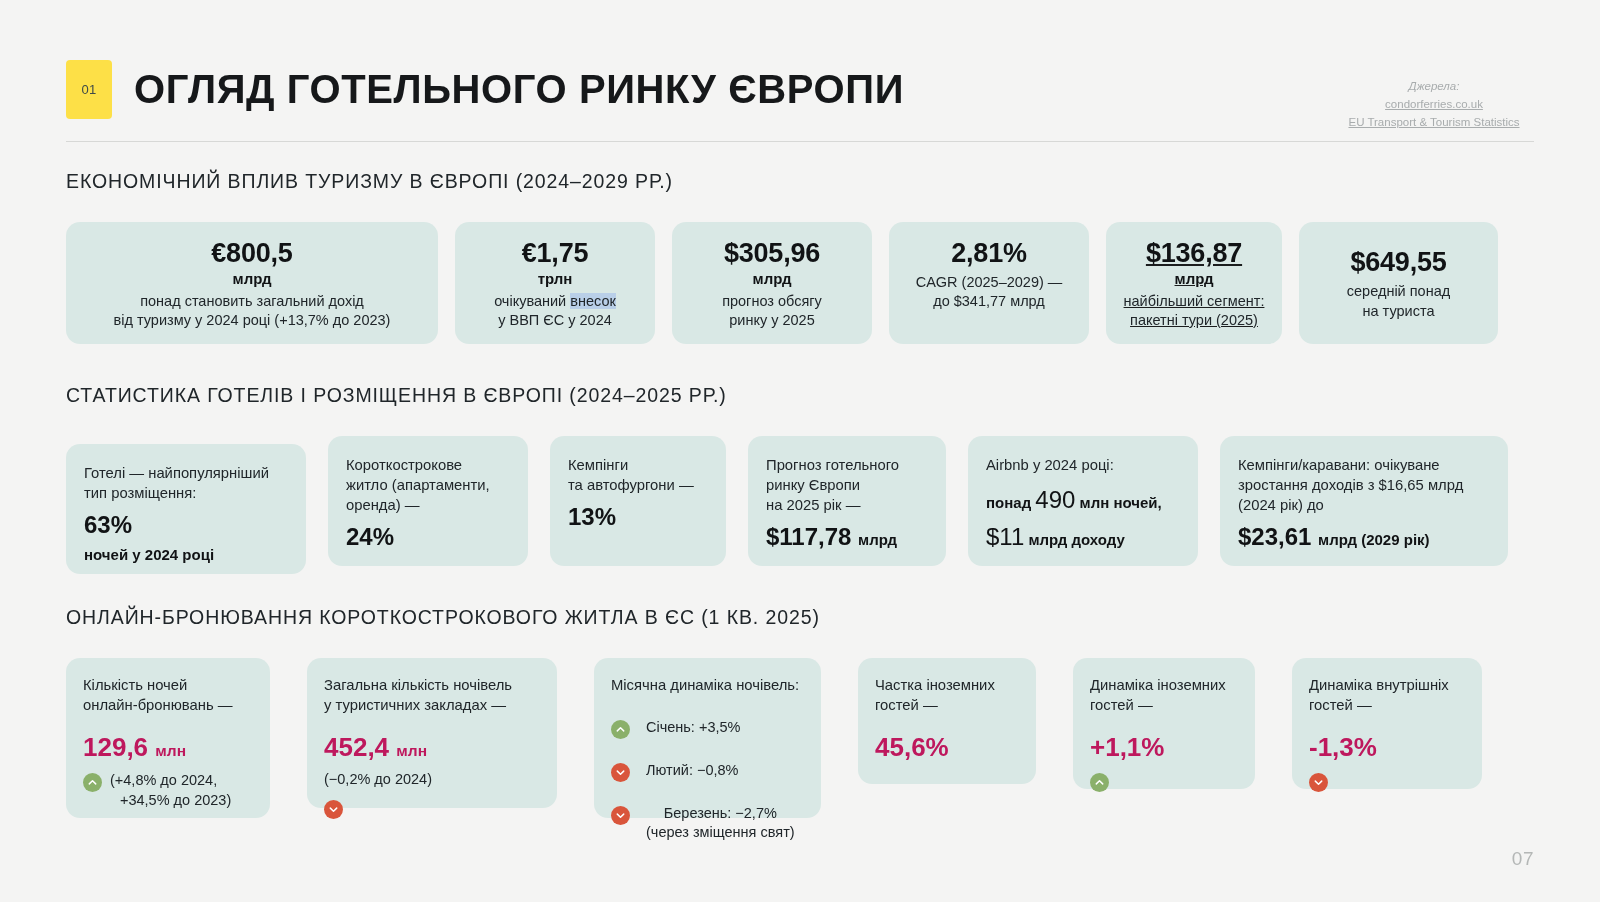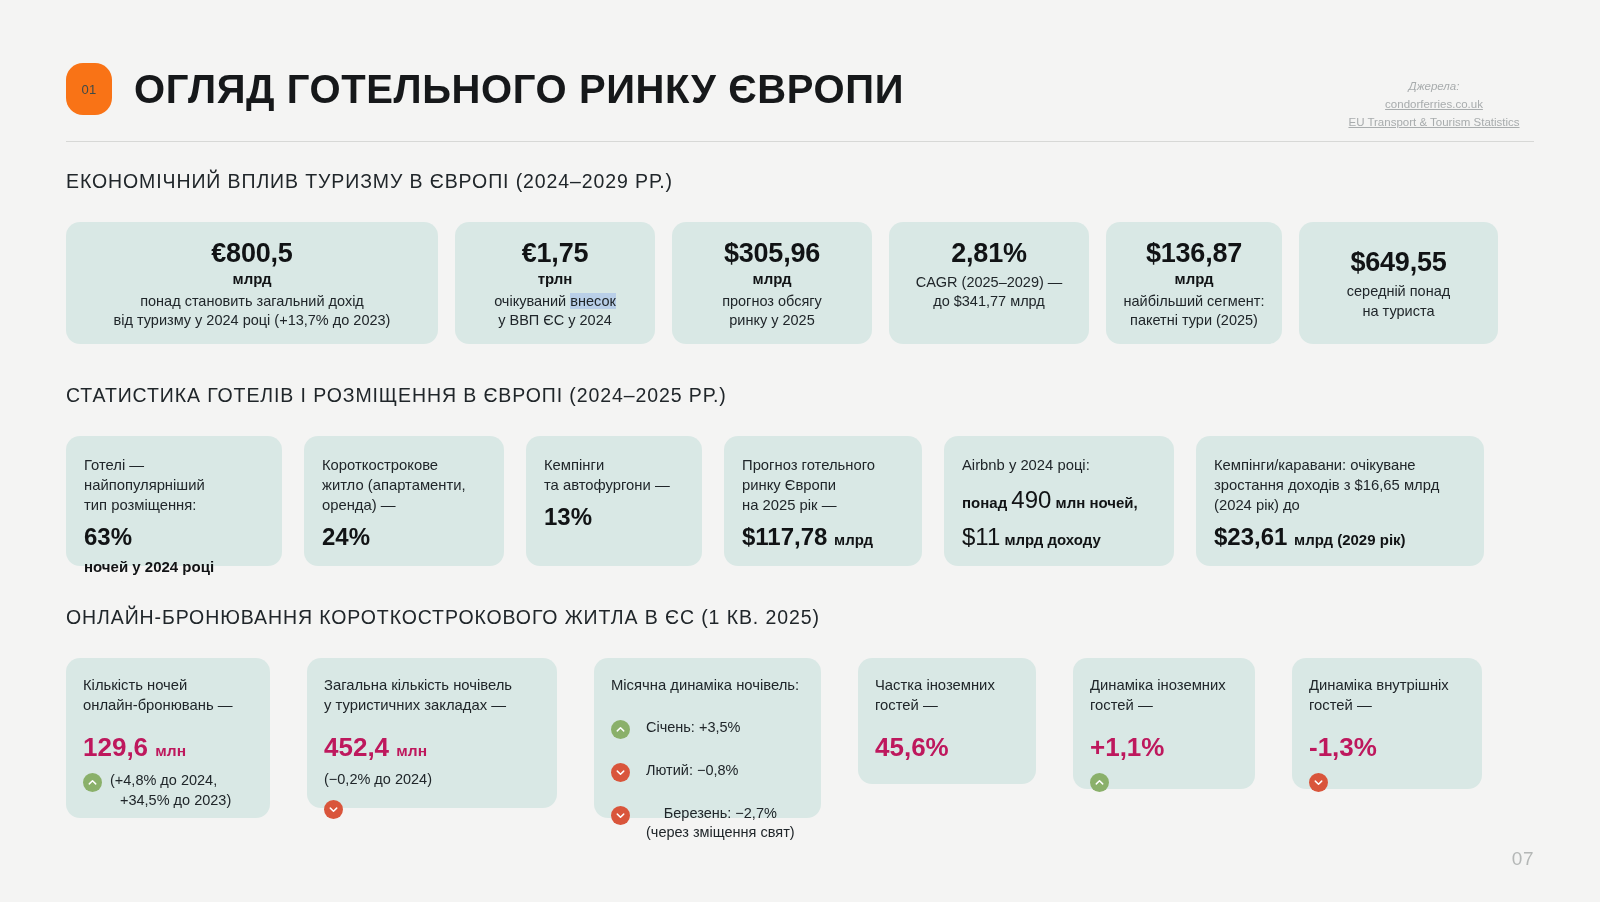--- a/index.html
+++ b/index.html
@@ -31,23 +31,23 @@
 
   .header-row {
     display: flex;
     align-items: center;
     gap: 22px;
     height: 66px;
   }
 
   .chapter-badge {
     width: 46px;
-    height: 52px;
-    border-radius: 17px;
-    background: #f97316;
+    height: 59px;
+    border-radius: 4px;
+    background: #fde047;
     display: flex;
     align-items: center;
     justify-content: center;
     font-size: 13px;
     font-weight: 500;
     color: #3e4a48;
     letter-spacing: 0.3px;
     flex: none;
   }
 
@@ -123,21 +123,21 @@
     text-align: center;
     display: flex;
     flex-direction: column;
     align-items: center;
     justify-content: flex-start;
   }
   .c1 { width: 372px; }
   .c2 { width: 200px; }
   .c3 { width: 200px; }
   .c4 { width: 200px; }
-  .c5 { width: 176px; }
+  .c5 { width: 176px; text-decoration: underline; }
   .c6 { width: 199px; justify-content: center !important; }
 
   .big-num {
     font-size: 27px;
     font-weight: 700;
     line-height: 1.12;
     letter-spacing: -0.2px;
     color: #111315;
   }
   .unit {
@@ -168,21 +168,21 @@
     width: 1470px;
     height: 130px;
     display: flex;
     gap: 22px;
     align-items: flex-start;
   }
   .row2 .card {
     padding: 20px 18px 18px;
     height: 130px;
   }
-  .d1 { width: 216px; }
+  .d1 { width: 240px; margin-top: 8px; }
   .d2 { width: 200px; }
   .d3 { width: 176px; }
   .d4 { width: 198px; }
   .d5 { width: 230px; }
   .d6 { width: 288px; }
 
   .lead {
     font-size: 14.8px;
     font-weight: 400;
     line-height: 1.35;

